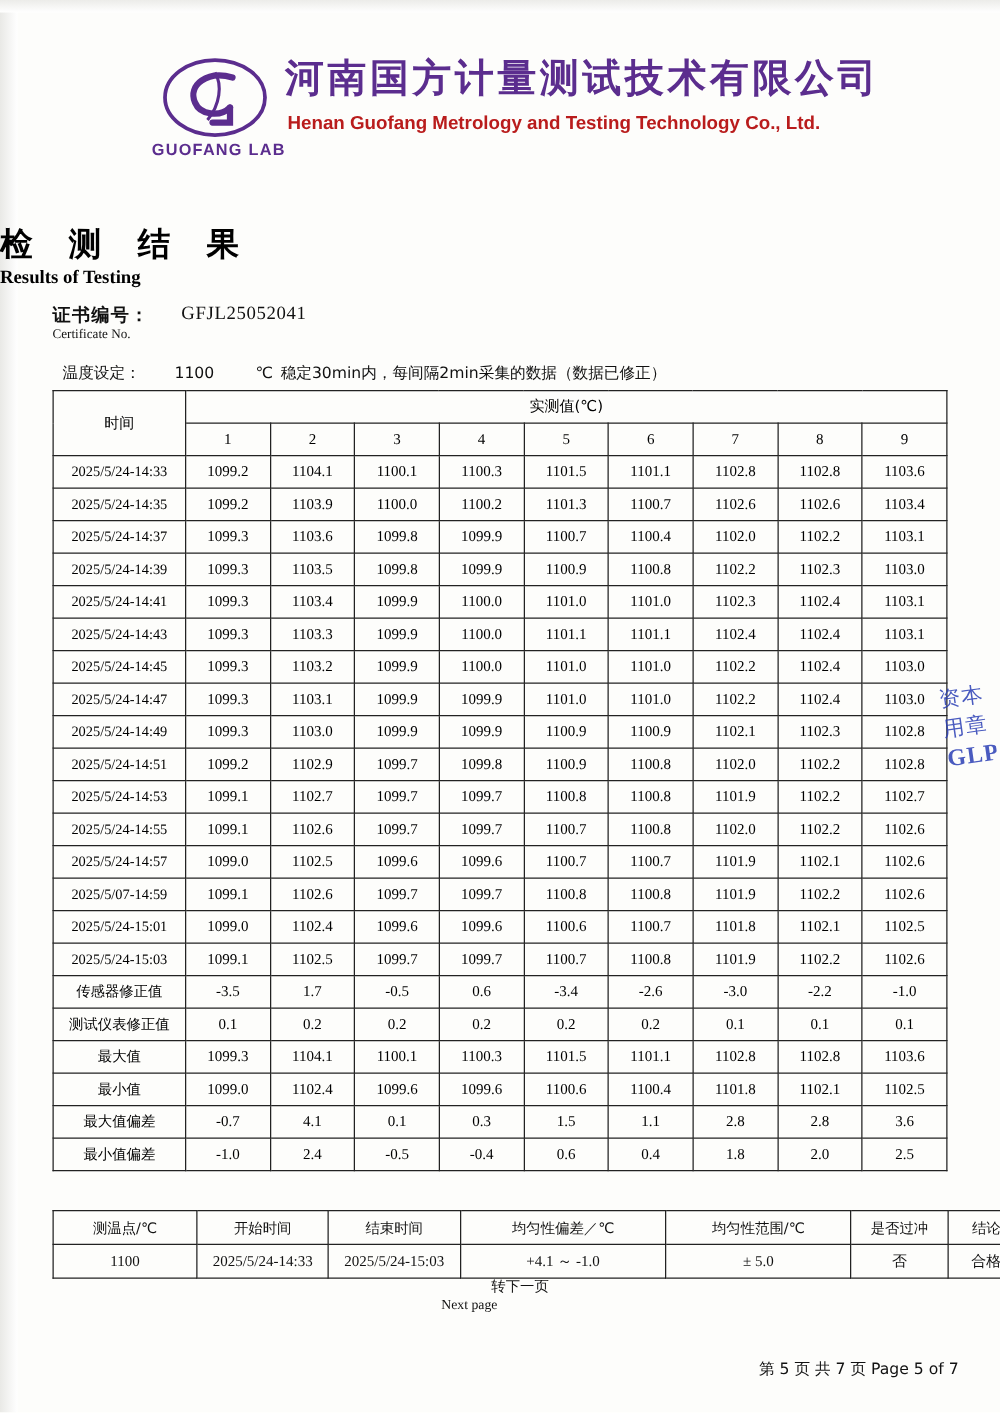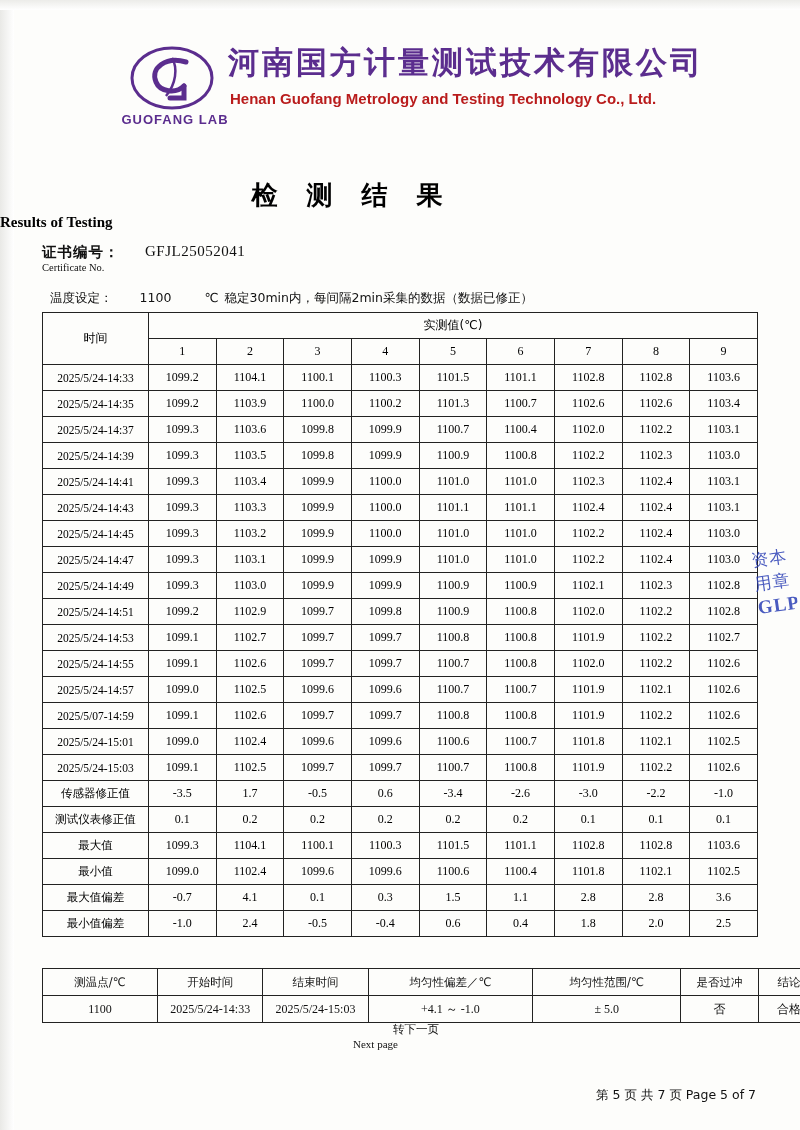--- a/index.html
+++ b/index.html
@@ -69,21 +69,20 @@
     font-weight: bold;
     white-space: nowrap;
   }
 
   
   .title-cn {
     position: absolute;
     top: 178px;
     left: 0;
     width: 704px;
-    text-align: center;
     font-family: "DejaVu Sans", sans-serif;
     font-size: 26px;
     font-weight: bold;
     letter-spacing: 10px;
     color: #000;
   }
   .title-en {
     position: absolute;
     top: 214px;
     left: 0;
@@ -208,21 +207,21 @@
     top: 1038px;
     left: 0;
     width: 751px;
     text-align: center;
     font-family: "Liberation Serif", serif;
     font-size: 11px;
   }
   .pagefoot {
     position: absolute;
     bottom: 26px;
-    right: 44px;
+    right: 33px;
     font-family: "DejaVu Sans", sans-serif;
     font-size: 12.5px;
   }
 
   
   .stamp {
     position: absolute;
     right: -2px;
     top: 545px;
     width: 40px;

